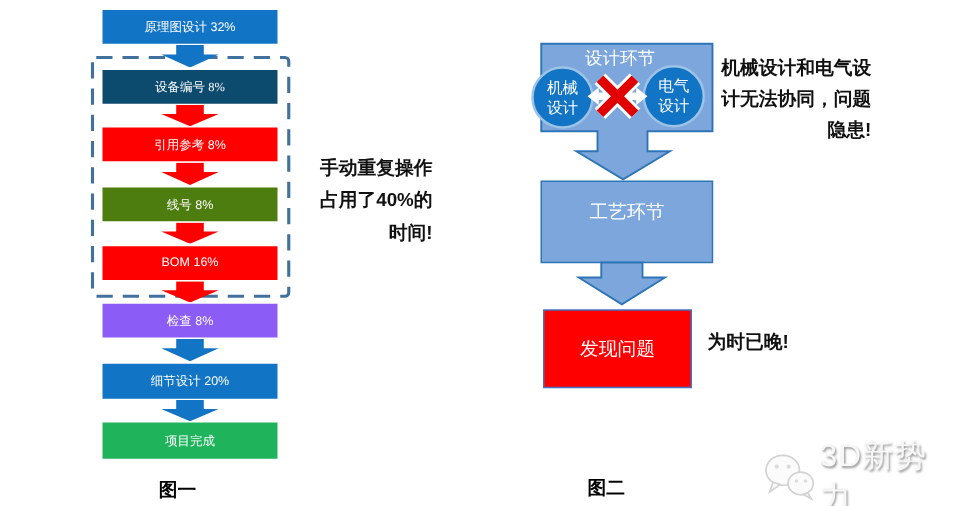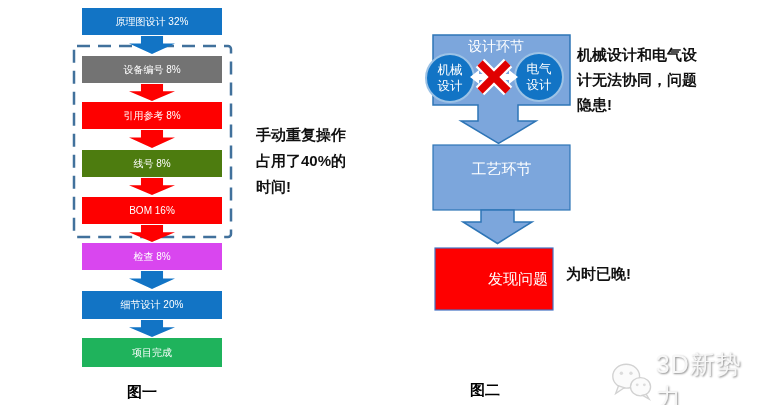--- a/index.html
+++ b/index.html
@@ -15,21 +15,21 @@
   .barrow{
     position:absolute;width:46px;height:17px;
     clip-path:polygon(26% 0,74% 0,74% 42%,100% 42%,50% 100%,0 42%,26% 42%);
   }
   .figlabel{
     position:absolute;color:#000;font-size:15px;font-weight:600;
     text-align:center;width:140px;
   }
   .note{
     position:absolute;color:#111;font-weight:bold;font-size:15px;
-    line-height:26px;white-space:pre-line;
+    line-height:26px;white-space:pre-line;text-align:right;
   }
   .shape-text{
     position:absolute;display:flex;align-items:center;justify-content:center;
     color:#fff;text-align:center;white-space:pre-line;
   }
   #svg-layer{position:absolute;left:0;top:0;z-index:0;}
   .overlay{z-index:2;}
   #watermark{
     position:absolute;left:608px;top:348px;display:flex;align-items:center;
     z-index:2;
@@ -65,33 +65,33 @@
       <line x1="480" y1="63" x2="508" y2="91" stroke="#ffffff" stroke-width="12"></line>
       <line x1="508" y1="63" x2="480" y2="91" stroke="#ffffff" stroke-width="12"></line>
       <line x1="480" y1="63" x2="508" y2="91" stroke-width="7.5" stroke="#E00000"></line>
       <line x1="508" y1="63" x2="480" y2="91" stroke-width="7.5" stroke="#E00000"></line>
     </g>
   </svg>
 
   <div class="stepbox overlay" style="top: 8px; background: rgb(18, 116, 197);">原理图设计 32%</div>
   <div class="barrow overlay" style="left: 129px; top: 36px; height: 18px; background: rgb(18, 116, 197);"></div>
 
-  <div class="stepbox overlay" style="top: 56px; background: #737373;">设备编号 8%</div>
+  <div class="stepbox overlay" style="top: 56px; background: #0c4a6e; font-family: Liberation Serif, serif;">设备编号 8%</div>
   <div class="barrow overlay" style="left: 129px; top: 84px; background: rgb(254, 0, 0);"></div>
 
   <div class="stepbox overlay" style="top: 102px; background: rgb(254, 0, 0);">引用参考 8%</div>
   <div class="barrow overlay" style="left: 129px; top: 130px; height: 18px; background: rgb(254, 0, 0);"></div>
 
   <div class="stepbox overlay" style="top: 150px; background: #4d7c0f;">线号 8%</div>
   <div class="barrow overlay" style="left: 129px; top: 178px; background: rgb(254, 0, 0);"></div>
 
   <div class="stepbox overlay" style="top: 197px; background: rgb(254, 0, 0);">BOM 16%</div>
   <div class="barrow overlay" style="left: 129px; top: 225px; background: rgb(254, 0, 0);"></div>
 
-  <div class="stepbox overlay" style="top: 243px; background: #d946ef;">检查 8%</div>
+  <div class="stepbox overlay" style="top: 243px; background: #8b5cf6;">检查 8%</div>
   <div class="barrow overlay" style="left: 129px; top: 271px; height: 18px; background: rgb(18, 116, 197);"></div>
 
   <div class="stepbox overlay" style="top: 291px; height: 28px; background: rgb(18, 116, 197);">细节设计 20%</div>
   <div class="barrow overlay" style="left: 129px; top: 320px; background: rgb(18, 116, 197);"></div>
 
   <div class="stepbox overlay" style="top: 338px; height: 29px; background: rgb(31, 179, 92);">项目完成</div>
 
   <div class="note overlay" style="left:256px;top:122px;">手动重复操作
 占用了40%的
 时间!</div>
@@ -101,21 +101,21 @@
   <div class="shape-text overlay" style="left:433px;top:37px;width:126px;height:20px;font-size:14px;">设计环节</div>
 
   <div class="shape-text overlay" style="left:426px;top:61px;width:48px;height:34px;font-size:12.5px;line-height:16px;">机械
 设计</div>
 
   <div class="shape-text overlay" style="left:515px;top:60px;width:48px;height:34px;font-size:12.5px;line-height:16px;">电气
 设计</div>
 
   <div class="shape-text overlay" style="left:433px;top:145px;width:137px;height:48px;font-size:15px;">工艺环节</div>
 
-  <div class="shape-text overlay" style="left:435px;top:248px;width:118px;height:62px;font-size:15px;padding-left:24px;">发现问题</div>
+  <div class="shape-text overlay" style="left:435px;top:248px;width:118px;height:62px;font-size:15px;">发现问题</div>
 
   <div class="note overlay" style="left:577px;top:42px;line-height:25px;">机械设计和电气设
 计无法协同，问题
 隐患!</div>
 
   <div class="note overlay" style="left:566px;top:261px;">为时已晚!</div>
 
   <div class="figlabel overlay" style="left:415px;top:381px;">图二</div>
 
   <div id="watermark">

